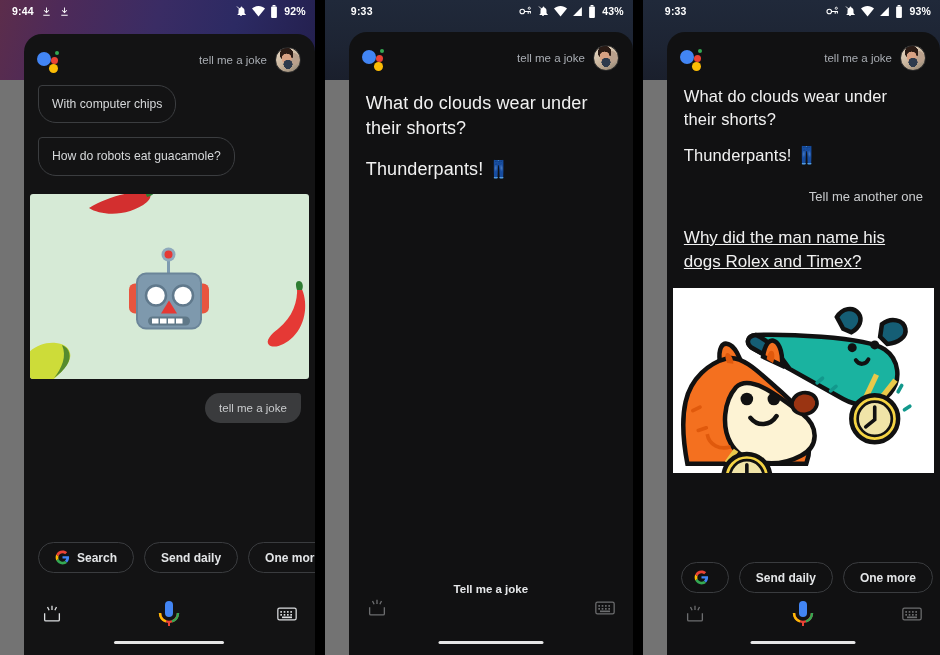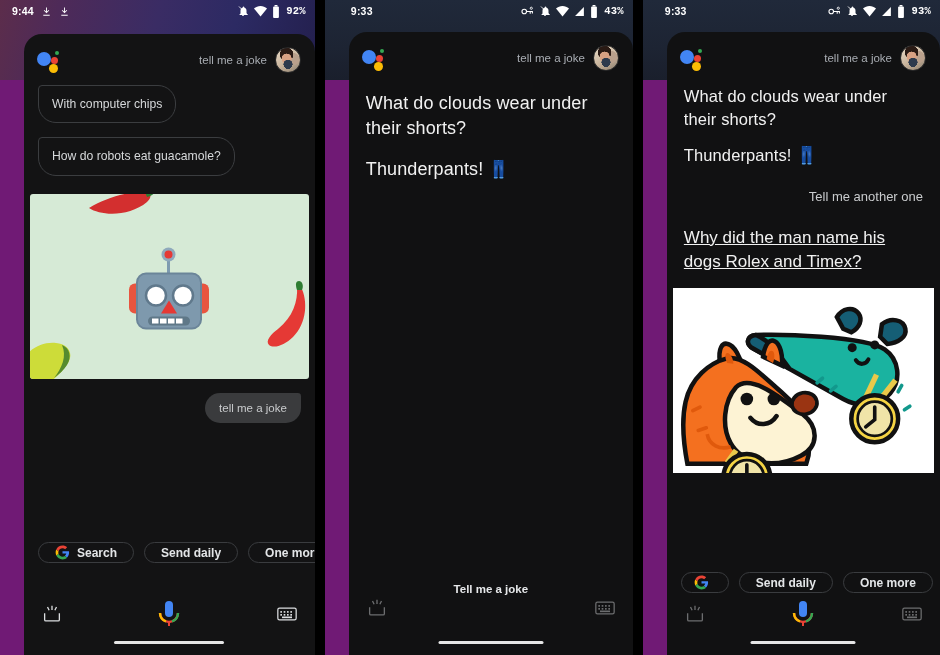--- a/index.html
+++ b/index.html
@@ -14,21 +14,21 @@
     width:940px; height:655px;
     display:flex;
     background:#000;
   }
 
   
   .phone{
     position:relative;
     height:655px;
     overflow:hidden;
-    background:#701a75;
+    background:#737373;
   }
   .phone.p1{ width:320px; }
   .gap{ width:10px; height:655px; background:#000; flex:none; }
   .phone.p2{ width:313px; }
   .phone.p3{ width:302px; }
 
   
   .wallpaper{
     position:absolute; left:0; right:0; top:0; height:80px;
   }
@@ -47,21 +47,21 @@
     justify-content:space-between;
     padding:0 9px 0 12px;
     color:#fff;
     font-size:10.5px;
     font-weight:bold;
     letter-spacing:.2px;
   }
   .status-left{ display:flex; align-items:center; gap:7px; }
   .status-right{ display:flex; align-items:center; gap:5px; }
   .sb-ico{ display:block; }
-  .batt-pct{ font-size:10.5px; font-weight:bold; margin-left:1px;font-family:Liberation Mono, monospace; }
+  .batt-pct{ font-size:10.5px; font-weight:bold; margin-left:1px; }
 
   
   .sheet{
     position:absolute; left:0; right:0;
     top:34px; bottom:0;
     background:#131314;
     border-top-left-radius:18px;
     border-top-right-radius:18px;
     overflow:hidden;
     margin-left:24px;
@@ -188,21 +188,21 @@
   .chips{
     position:absolute; left:0; right:0;
     display:flex; align-items:center;
     gap:10px;
     padding-left:14px;
     overflow:hidden;
   }
   .chip{
     border:1px solid #3a3c3f;
     border-radius:17px;
-    height:21px;
+    height:31px;
     padding:0 16px;
     display:flex; align-items:center; gap:7px;
     color:#e3e5e7;
     font-size:12px;
     font-weight:bold;
     white-space:nowrap;
     flex:none;
     background:transparent;
   }
   .chip.icononly{ padding:0 12px; }

